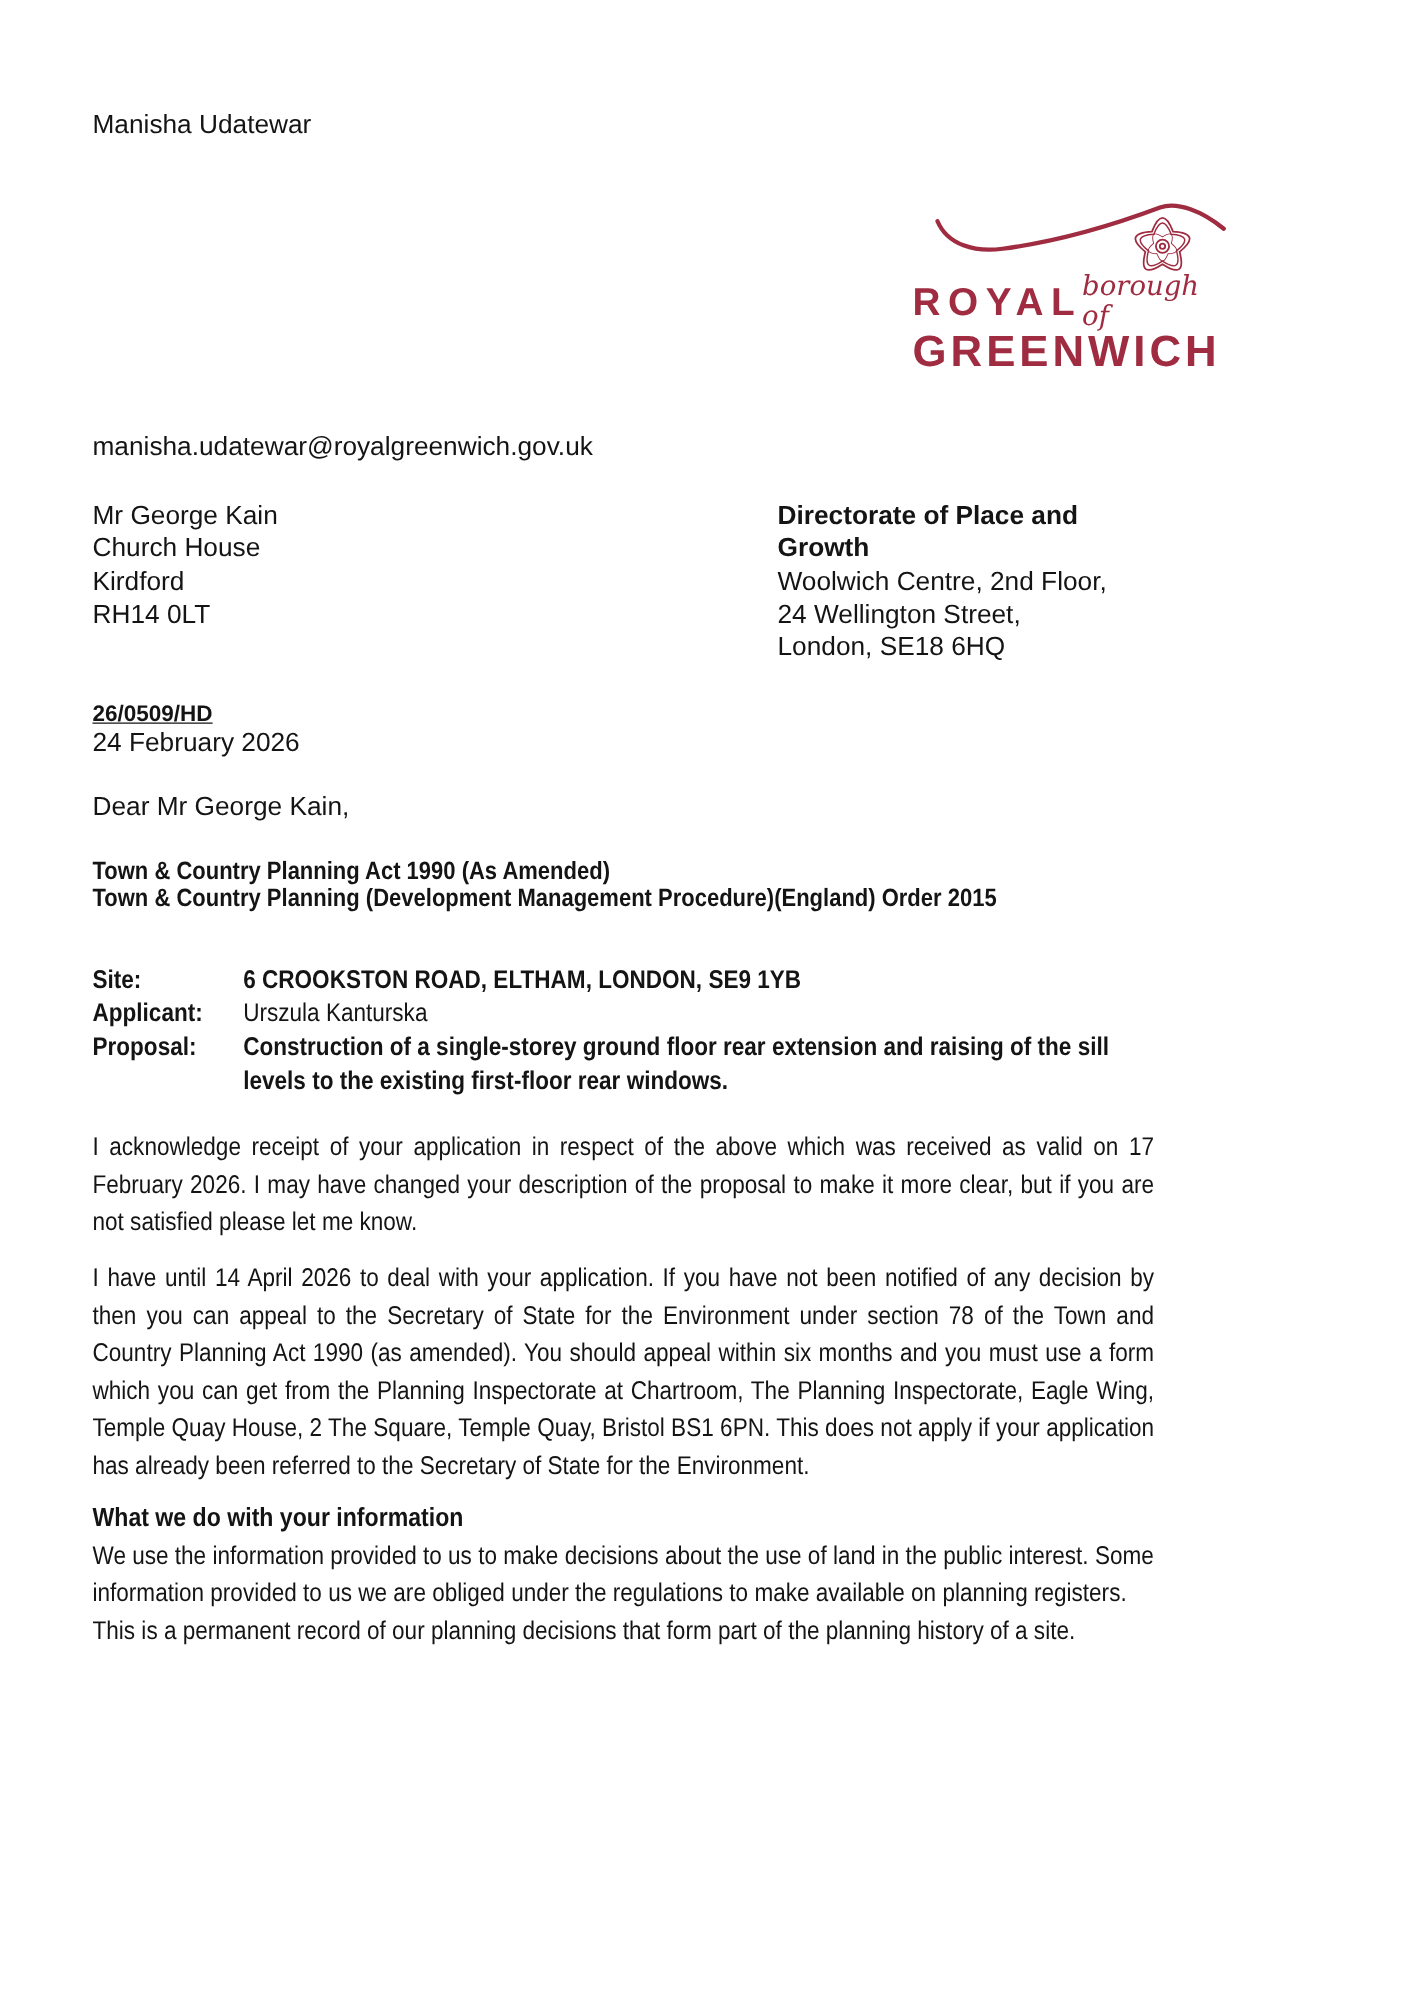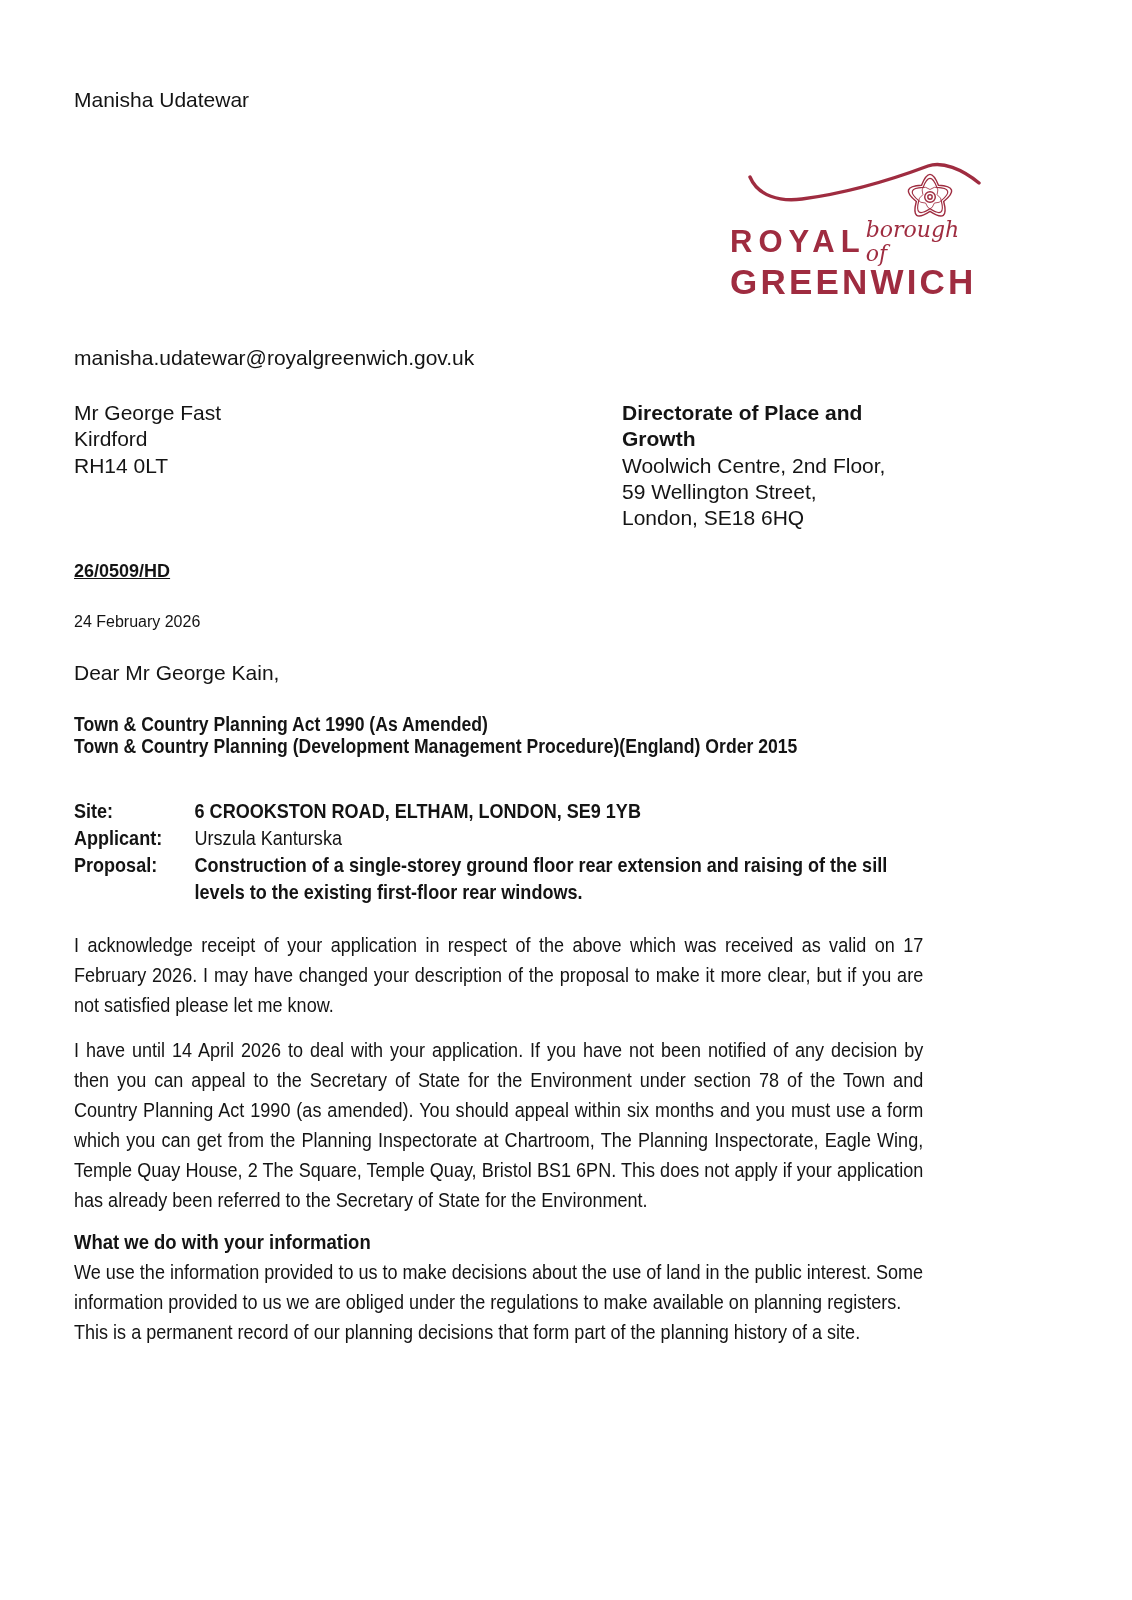--- a/index.html
+++ b/index.html
@@ -77,22 +77,21 @@
     width: 290px;
   }
   .ref {
     margin-top: 28px;
     font-size: 18px;
     font-weight: 700;
     line-height: 24px;
     text-decoration: underline;
   }
   .date {
-    margin-top: 27px;
-    font-size: 16px;
+    font-size: 21px;
     line-height: 24px;
   }
   .salutation {
     margin-top: 27px;
     font-size: 21px;
     line-height: 24px;
   }
   
   .squeeze {
     width: 965px;
@@ -160,28 +159,29 @@
       <span class="logo-royal">ROYAL</span>
       <span class="logo-borough">borough of</span>
     </div>
     <div class="logo-greenwich">GREENWICH</div>
   </div>
 
   <div class="email">manisha.udatewar@royalgreenwich.gov.uk</div>
 
   <div class="addresses">
     <div class="recipient">
-      <div class="addr-line">Mr George Fast</div>
+      <div class="addr-line">Mr George Kain</div>
+      <div class="addr-line">Church House</div>
       <div class="addr-line">Kirdford</div>
       <div class="addr-line">RH14 0LT</div>
     </div>
     <div class="sender">
       <div class="dept">Directorate of Place and Growth</div>
       <div class="addr-line">Woolwich Centre, 2nd Floor,</div>
-      <div class="addr-line">59 Wellington Street,</div>
+      <div class="addr-line">24 Wellington Street,</div>
       <div class="addr-line">London, SE18 6HQ</div>
     </div>
   </div>
 
   <div class="ref">26/0509/HD</div>
 
   <div class="date">24 February 2026</div>
 
   <div class="salutation">Dear Mr George Kain,</div>
 

